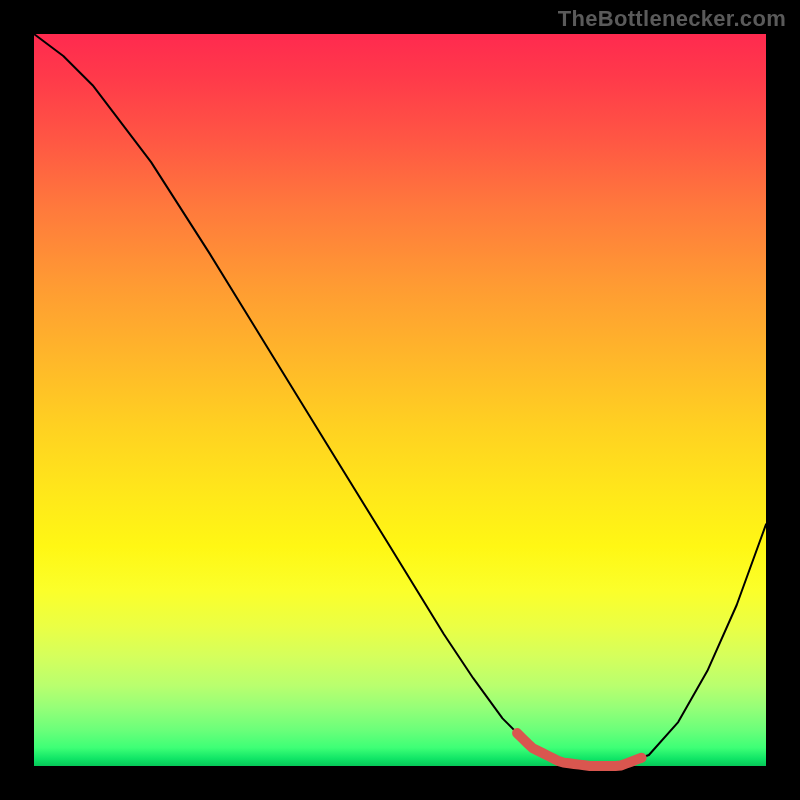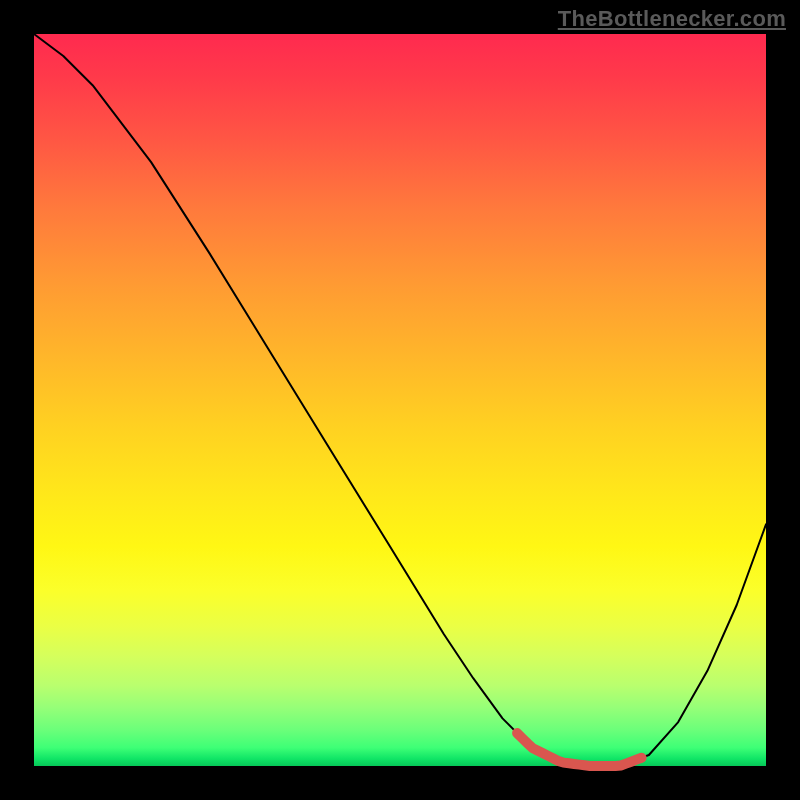--- a/index.html
+++ b/index.html
@@ -19,21 +19,20 @@
   }
   .watermark {
     position: absolute;
     top: 6px;
     right: 14px;
     color: #5a5a5a;
     font-size: 22px;
     font-weight: 600;
     letter-spacing: 0.3px;
     z-index: 10;
-    text-decoration: underline;
   }
   .plot-area {
     position: absolute;
     left: 34px;
     top: 34px;
     width: 732px;
     height: 732px;
     background: linear-gradient(to bottom,
       #ff2a4f 0%,
       #ff3a4a 6%,

